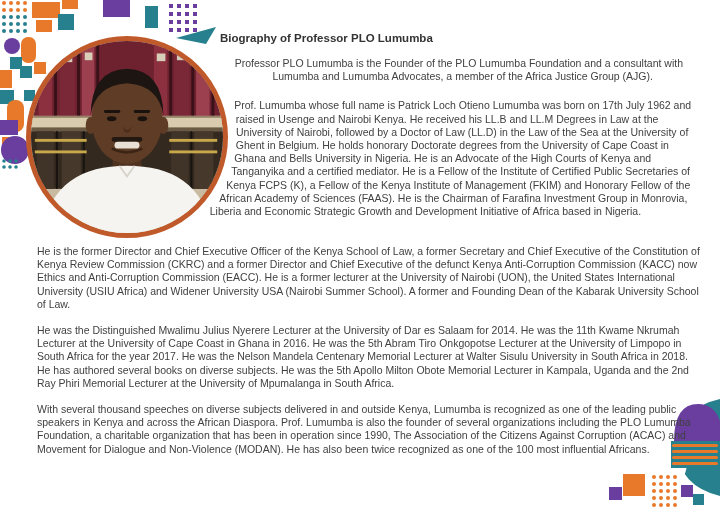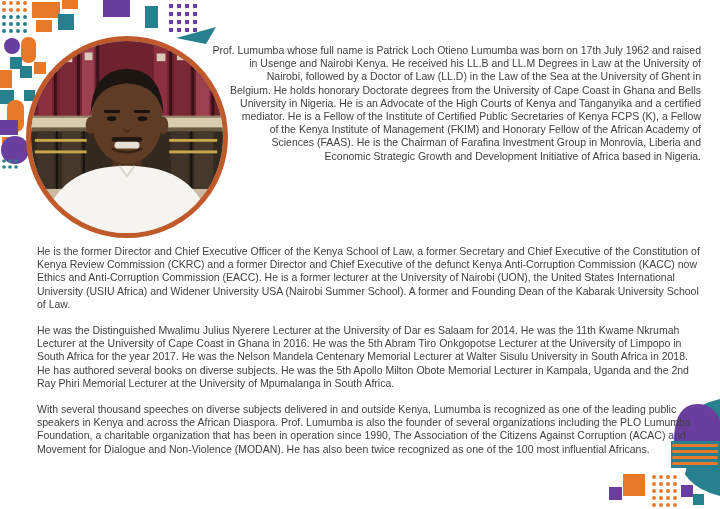--- a/index.html
+++ b/index.html
@@ -22,21 +22,21 @@
   .photo-spacer{
     float:left;width:236px;height:215px;
     shape-outside:circle(112px at 124px 105px);
   }
   .bio-title{
     font-size:11.5px;font-weight:bold;color:#333333;margin:4px 0 0 0;padding-left:220px;
     letter-spacing:0px;
   }
   .para{font-size:10.5px;line-height:13.2px;color:#414141;}
   .para-intro{margin:13px 6px 0 0;text-align:center;}
-  .para-edu{margin:16px 6px 0 0;text-align:right;}
+  .para-edu{margin:16px 6px 0 0;text-align:left;}
   
   .body-text{position:absolute;left:30px;top:245px;width:673px;z-index:2;}
   .body-text p{margin:0 0 13px 7px;}
 </style>
 </head>
 <body>
 
 <div class="page">
 
   <div class="decor-tl">
@@ -222,20 +222,22 @@
       <rect x="87" y="105" width="26" height="7" rx="3.5" fill="#E8E0D4"></rect>
       <path d="M84,112 Q100,120 116,112" stroke="#3A2416" stroke-width="2.5" fill="none"></path>
 
       <path d="M10,204 C18,150 52,130 100,130 C148,130 182,150 190,204 Z" fill="#F6F4F0"></path>
       <path d="M92,130 L100,141 L108,130" stroke="#D8D4CC" stroke-width="2" fill="none"></path>
     </svg>
   </div>
 
   <div class="top-text">
     <div class="photo-spacer"></div>
+    <h1 class="bio-title">Biography of Professor PLO Lumumba</h1>
+    <p class="para para-intro">Professor PLO Lumumba is the Founder of the PLO Lumumba Foundation and a consultant with Lumumba and Lumumba Advocates, a member of the Africa Justice Group (AJG).</p>
     <p class="para para-edu">Prof. Lumumba whose full name is Patrick Loch Otieno Lumumba was born on 17th July 1962 and raised in Usenge and Nairobi Kenya. He received his LL.B and LL.M Degrees in Law at the University of Nairobi, followed by a Doctor of Law (LL.D) in the Law of the Sea at the University of Ghent in Belgium. He holds honorary Doctorate degrees from the University of Cape Coast in Ghana and Bells University in Nigeria. He is an Advocate of the High Courts of Kenya and Tanganyika and a certified mediator. He is a Fellow of the Institute of Certified Public Secretaries of Kenya FCPS (K), a Fellow of the Kenya Institute of Management (FKIM) and Honorary Fellow of the African Academy of Sciences (FAAS). He is the Chairman of Farafina Investment Group in Monrovia, Liberia and Economic Strategic Growth and Development Initiative of Africa based in Nigeria.</p>
   </div>
 
   <div class="body-text">
     <p class="para">He is the former Director and Chief Executive Officer of the Kenya School of Law, a former Secretary and Chief Executive of the Constitution of Kenya Review Commission (CKRC) and a former Director and Chief Executive of the defunct Kenya Anti-Corruption Commission (KACC) now Ethics and Anti-Corruption Commission (EACC). He is a former lecturer at the University of Nairobi (UON), the United States International University (USIU Africa) and Widener University USA (Nairobi Summer School). A former and Founding Dean of the Kabarak University School of Law.</p>
     <p class="para">He was the Distinguished Mwalimu Julius Nyerere Lecturer at the University of Dar es Salaam for 2014.  He was the 11th Kwame Nkrumah Lecturer at the University of Cape Coast in Ghana in 2016.  He was the 5th Abram Tiro Onkgopotse Lecturer at the University of Limpopo in South Africa for the year 2017. He was the Nelson Mandela Centenary Memorial Lecturer at Walter Sisulu University in South Africa in 2018. He has authored several books on diverse subjects. He was the 5th Apollo Milton Obote Memorial Lecturer in Kampala, Uganda and the 2nd Ray Phiri Memorial Lecturer at the University of Mpumalanga in South Africa.</p>
     <p class="para">With several thousand speeches on diverse subjects delivered in and outside Kenya, Lumumba is recognized as one of the leading public speakers in Kenya and across the African Diaspora. Prof. Lumumba is also the founder of several organizations including the PLO Lumumba Foundation, a charitable organization that has been in operation since 1990, The Association of the Citizens Against Corruption (ACAC) and Movement for Dialogue and Non-Violence (MODAN). He has also been twice recognized as one of the 100 most influential Africans.</p>
   </div>
 
 </div>

